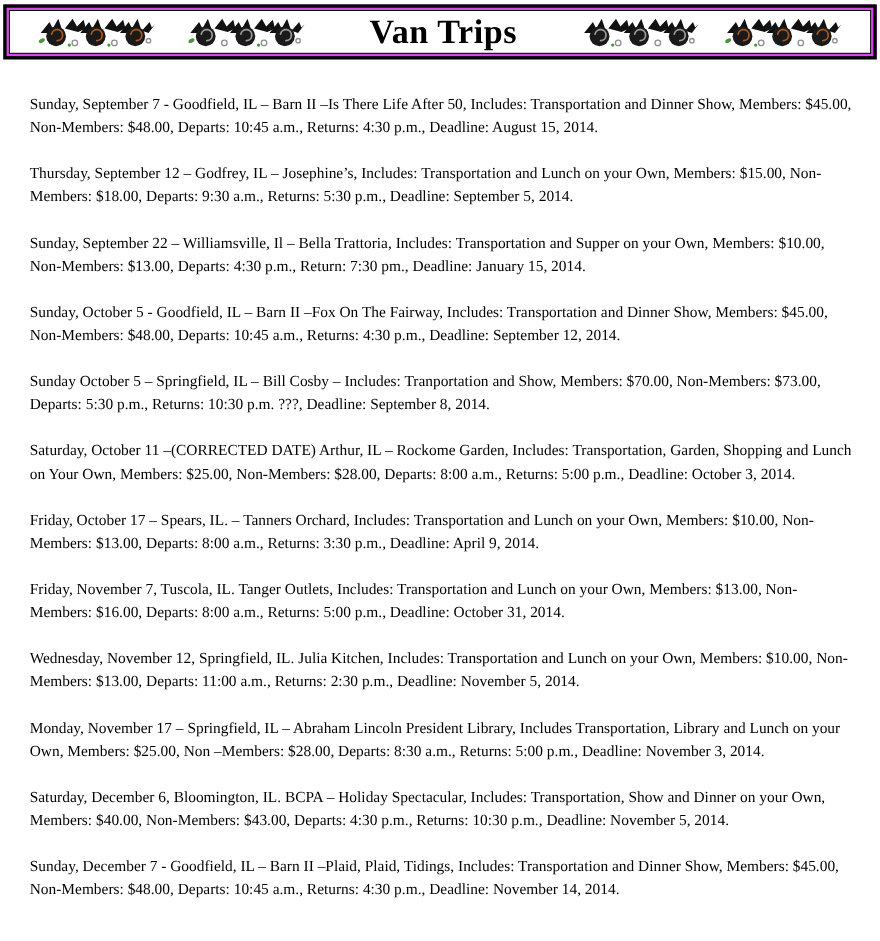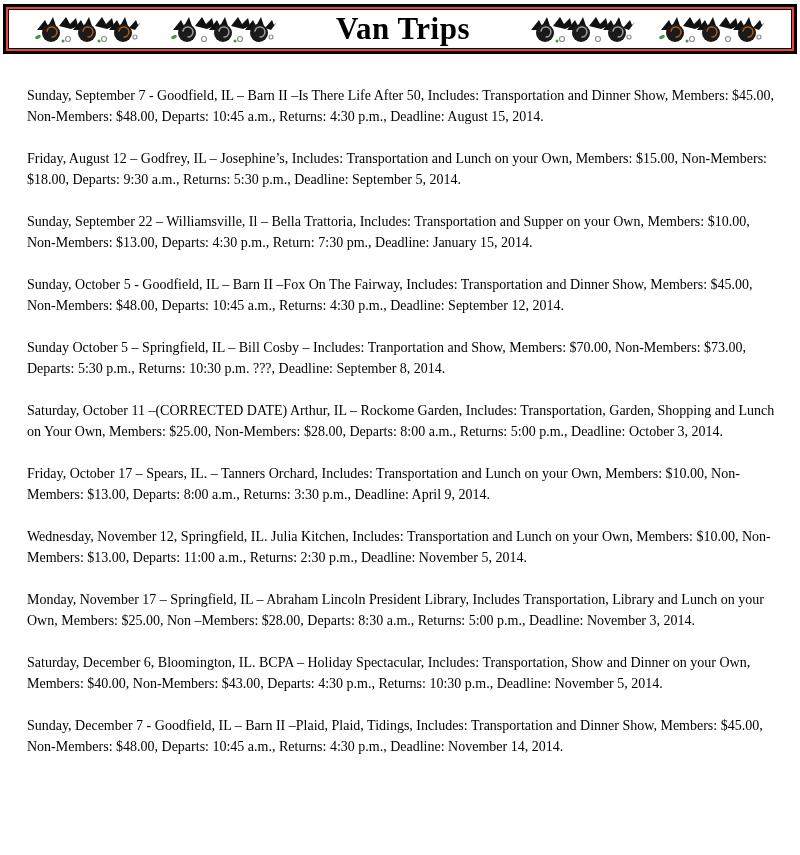--- a/index.html
+++ b/index.html
@@ -16,21 +16,21 @@
     overflow: hidden;
     font-family: "Liberation Serif", serif;
     color: #000;
   }
 
   
   .banner-outer {
     margin: 4px 3px 0 3px;
     border: 3px solid #000;
     padding: 2px;
-    background: #ef4444;
+    background: #d946ef;
   }
   .banner-inner {
     border: 1px solid #000;
     height: 40px;
     display: flex;
     align-items: center;
     justify-content: space-between;
     padding: 0 26px;
     background: #fff;
   }
@@ -197,32 +197,33 @@
         </svg>
       </div>
 
     </div>
   </div>
 
   <div class="trip-list">
 
     <p class="trip"><b>Sunday, September 7 - Goodfield, IL</b><span> – Barn II –Is There Life After 50, Includes: Transportation and Dinner Show, Members: $45.00, Non-Members: $48.00, Departs: 10:45 a.m., Returns: 4:30 p.m., </span><b>Deadline: August 15, 2014.</b></p>
 
-    <p class="trip"><b>Friday, August 12 – Godfrey, IL</b><span> – Josephine’s, Includes: Transportation and Lunch on your Own, Members: $15.00, Non-Members: $18.00, Departs: 9:30 a.m., Returns: 5:30 p.m.,  </span><b>Deadline: September 5, 2014.</b></p>
+    <p class="trip"><b>Thursday, September 12 – Godfrey, IL</b><span> – Josephine’s, Includes: Transportation and Lunch on your Own, Members: $15.00, Non-Members: $18.00, Departs: 9:30 a.m., Returns: 5:30 p.m.,  </span><b>Deadline: September 5, 2014.</b></p>
 
     <p class="trip"><b>Sunday, September 22 – Williamsville, Il</b><span> – Bella Trattoria, Includes: Transportation and Supper on your Own, Members: $10.00, Non-Members: $13.00, Departs: 4:30 p.m., Return: 7:30 pm., </span><b>Deadline: January 15, 2014.</b></p>
 
     <p class="trip"><b>Sunday, October 5 - Goodfield, IL</b><span> – Barn II –Fox On The Fairway, Includes: Transportation and Dinner Show, Members: $45.00, Non-Members: $48.00, Departs: 10:45 a.m., Returns: 4:30 p.m., </span><b>Deadline: September 12, 2014.</b></p>
 
     <p class="trip"><b>Sunday October 5 – Springfield, IL</b><span> – Bill Cosby – Includes: Tranportation and Show, Members: $70.00, Non-Members: $73.00, Departs: 5:30 p.m., Returns: 10:30 p.m. ???, </span><b>Deadline: September 8, 2014.</b></p>
 
     <p class="trip"><b>Saturday, October 11 –(CORRECTED DATE) Arthur, IL</b><span> – Rockome Garden, Includes: Transportation, Garden, Shopping and Lunch on Your Own, Members: $25.00, Non-Members: $28.00, Departs: 8:00 a.m., Returns: 5:00 p.m., </span><b>Deadline: October 3, 2014.</b></p>
 
     <p class="trip"><b>Friday, October 17 – Spears, IL.</b><span> – Tanners Orchard, Includes: Transportation and Lunch on your Own, Members: $10.00, Non-Members: $13.00, Departs: 8:00 a.m., Returns: 3:30 p.m., </span><b>Deadline: April 9, 2014.</b></p>
 
+    <p class="trip"><b>Friday, November 7, Tuscola, IL.</b><span> Tanger Outlets, Includes: Transportation and Lunch on your Own, Members: $13.00, Non-Members: $16.00, Departs: 8:00 a.m., Returns: 5:00 p.m., </span><b>Deadline: October 31, 2014.</b></p>
 
     <p class="trip"><b>Wednesday, November 12, Springfield, IL.</b><span> Julia Kitchen, Includes: Transportation and Lunch on your Own, Members: $10.00, Non-Members: $13.00, Departs: 11:00 a.m., Returns: 2:30 p.m., </span><b>Deadline: November 5, 2014.</b></p>
 
     <p class="trip"><b>Monday, November 17 – Springfield, IL</b><span> – Abraham Lincoln President Library, Includes Transportation, Library and Lunch on your Own, Members: $25.00, Non –Members: $28.00, Departs: 8:30 a.m., Returns: 5:00 p.m., </span><b>Deadline: November 3, 2014.</b></p>
 
     <p class="trip"><b>Saturday, December 6, Bloomington, IL.</b><span> BCPA – Holiday Spectacular, Includes: Transportation, Show and Dinner on your Own, Members: $40.00, Non-Members: $43.00, Departs: 4:30 p.m., Returns: 10:30 p.m., </span><b>Deadline: November 5, 2014.</b></p>
 
     <p class="trip"><b>Sunday, December 7 - Goodfield, IL</b><span> – Barn II –Plaid, Plaid, Tidings, Includes: Transportation and Dinner Show, Members: $45.00, Non-Members: $48.00, Departs: 10:45 a.m., Returns: 4:30 p.m., </span><b>Deadline: November 14, 2014.</b></p>
 
   </div>

